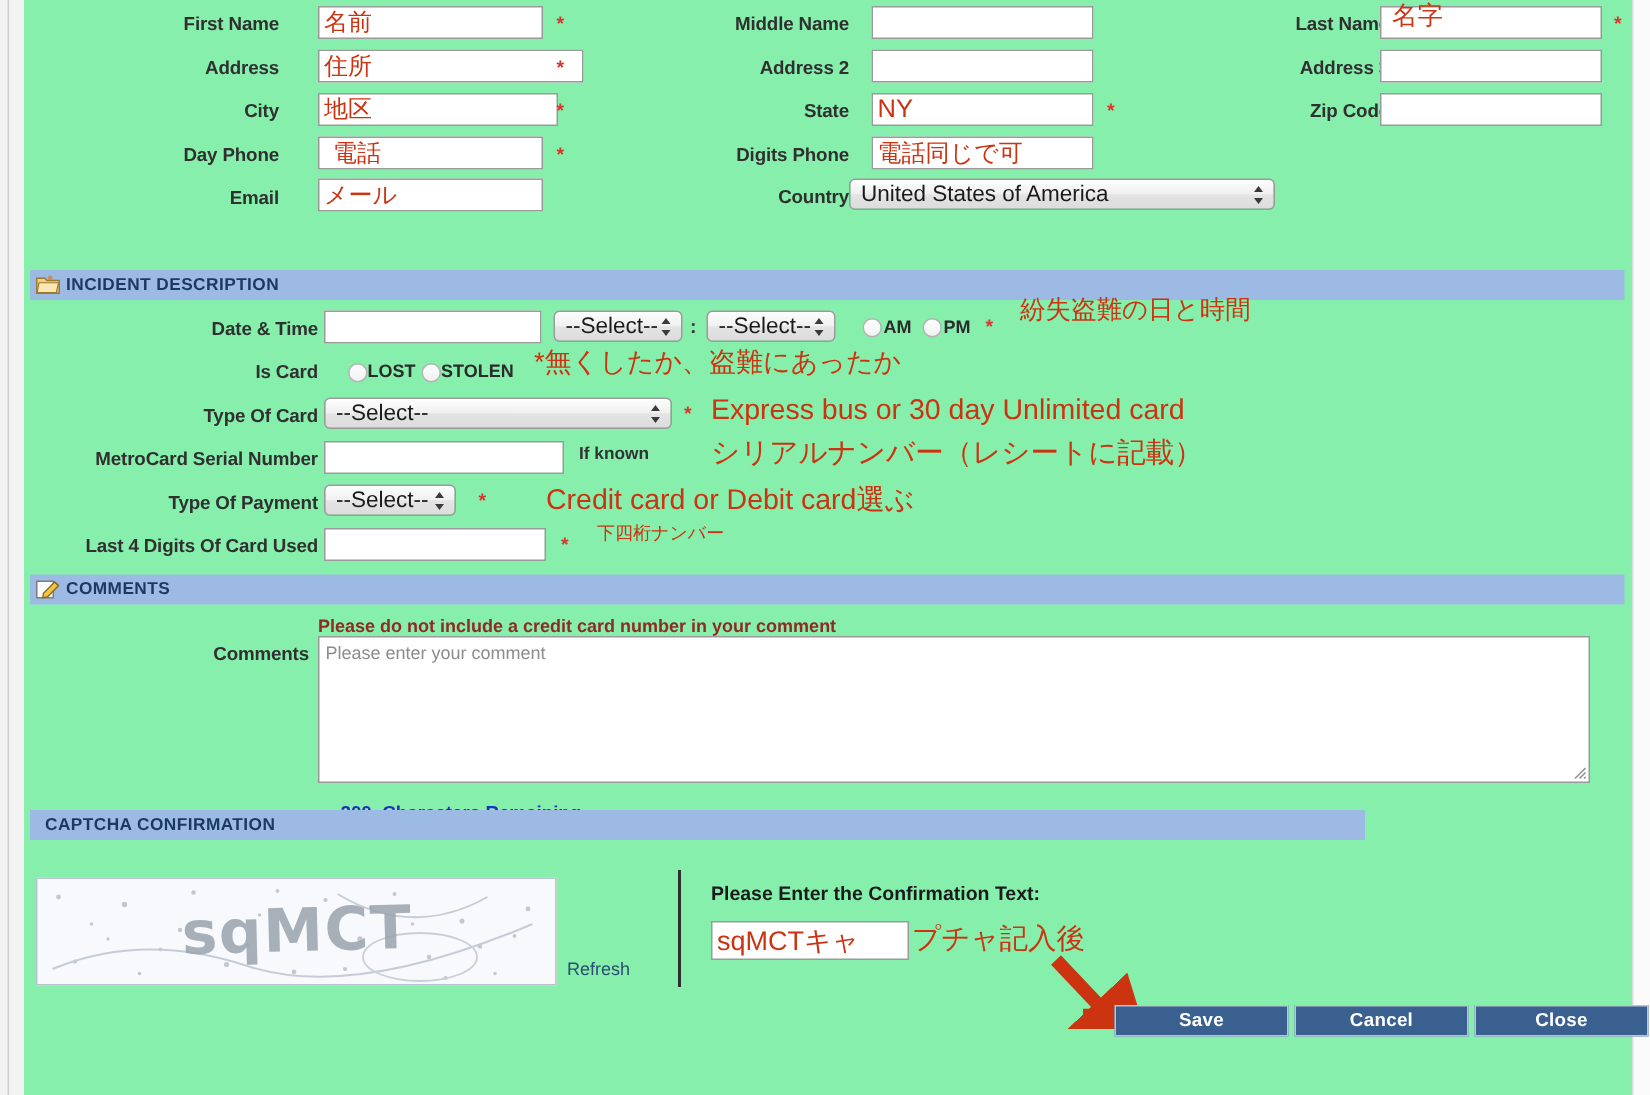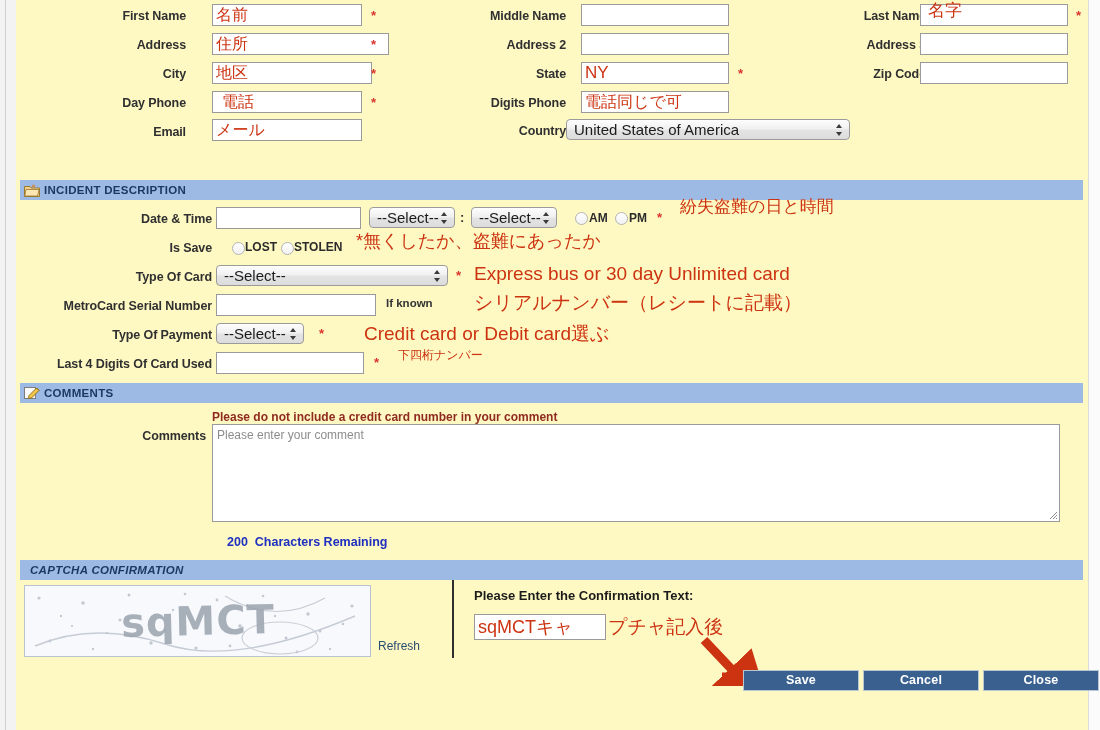--- a/index.html
+++ b/index.html
@@ -36,21 +36,21 @@
     position: absolute;
     left: 1088px; top: 0;
     width: 12px; height: 730px;
     background: #fbfbfb;
     border-left: 1px solid #dcdcdc;
   }
   .content {
     position: absolute;
     left: 16px; top: 0;
     width: 1072px; height: 730px;
-    background: #fef9c3;
+    background: #86efac;
   }
 
   
   .lbl {
     position: absolute;
     font-size: 12.5px;
     font-weight: bold;
     color: #303030;
     text-align: right;
     white-space: nowrap;
@@ -331,21 +331,21 @@
           <i class="dn"></i>
         </span>
     </div>
     <span class="radio" style="left:559px; top:212px;"></span>
     <span class="radlbl" style="left:573px; top:211px;">AM</span>
     <span class="radio" style="left:599px; top:212px;"></span>
     <span class="radlbl" style="left:613px; top:211px;">PM</span>
     <div class="req" style="left:641px; top:211px;">*</div>
     <div class="anno anno-jp" style="left:664px; top:198px; font-size:17px;">紛失盗難の日と時間</div>
 
-    <div class="lbl" style="left:20px; top:241px; width:176px;">Is Save</div>
+    <div class="lbl" style="left:20px; top:241px; width:176px;">Is Card</div>
     <span class="radio" style="left:216px; top:242px;"></span>
     <span class="radlbl" style="left:229px; top:240px;">LOST</span>
     <span class="radio" style="left:265px; top:242px;"></span>
     <span class="radlbl" style="left:278px; top:240px;">STOLEN</span>
     <div class="anno anno-jp" style="left:340px; top:232px; font-size:18px;">*無くしたか、盗難にあったか</div>
 
     <div class="lbl" style="left:20px; top:270px; width:176px;">Type Of Card</div>
     <div class="sel" style="left:200px; top:265px; width:232px;">
       <span>--Select--</span>
       <span class="arrows">
@@ -396,21 +396,21 @@
         <svg width="12" height="12" viewBox="0 0 12 12">
           <path d="M11 4 L4 11 M11 7 L7 11 M11 10 L10 11" stroke="#8f8f8f" stroke-width="1"></path>
         </svg>
       </span>
     </div>
     <div class="charsleft" style="left:211px; top:535px;">
       <span>200</span>&nbsp;
       <span>Characters Remaining</span>
     </div>
 
-    <div class="secbar" style="left:4px; top:560px; width:1063px;font-style:italic;">
+    <div class="secbar" style="left:4px; top:540px; width:890px;">
       <span class="sectitle" style="left:10px;">CAPTCHA CONFIRMATION</span>
     </div>
 
     <div class="captcha-img" style="left:8px; top:585px; width:345px; height:70px;">
       <svg width="345" height="70" viewBox="0 0 345 70" style="position:absolute;left:0;top:0;">
         <rect width="345" height="70" fill="#f8f9fc"></rect>
         <g fill="#b9c0cb" opacity="0.85">
           <circle cx="14" cy="12" r="1.6"></circle>
             <circle cx="36" cy="30" r="1.2"></circle>
             <circle cx="58" cy="17" r="1.8"></circle>

